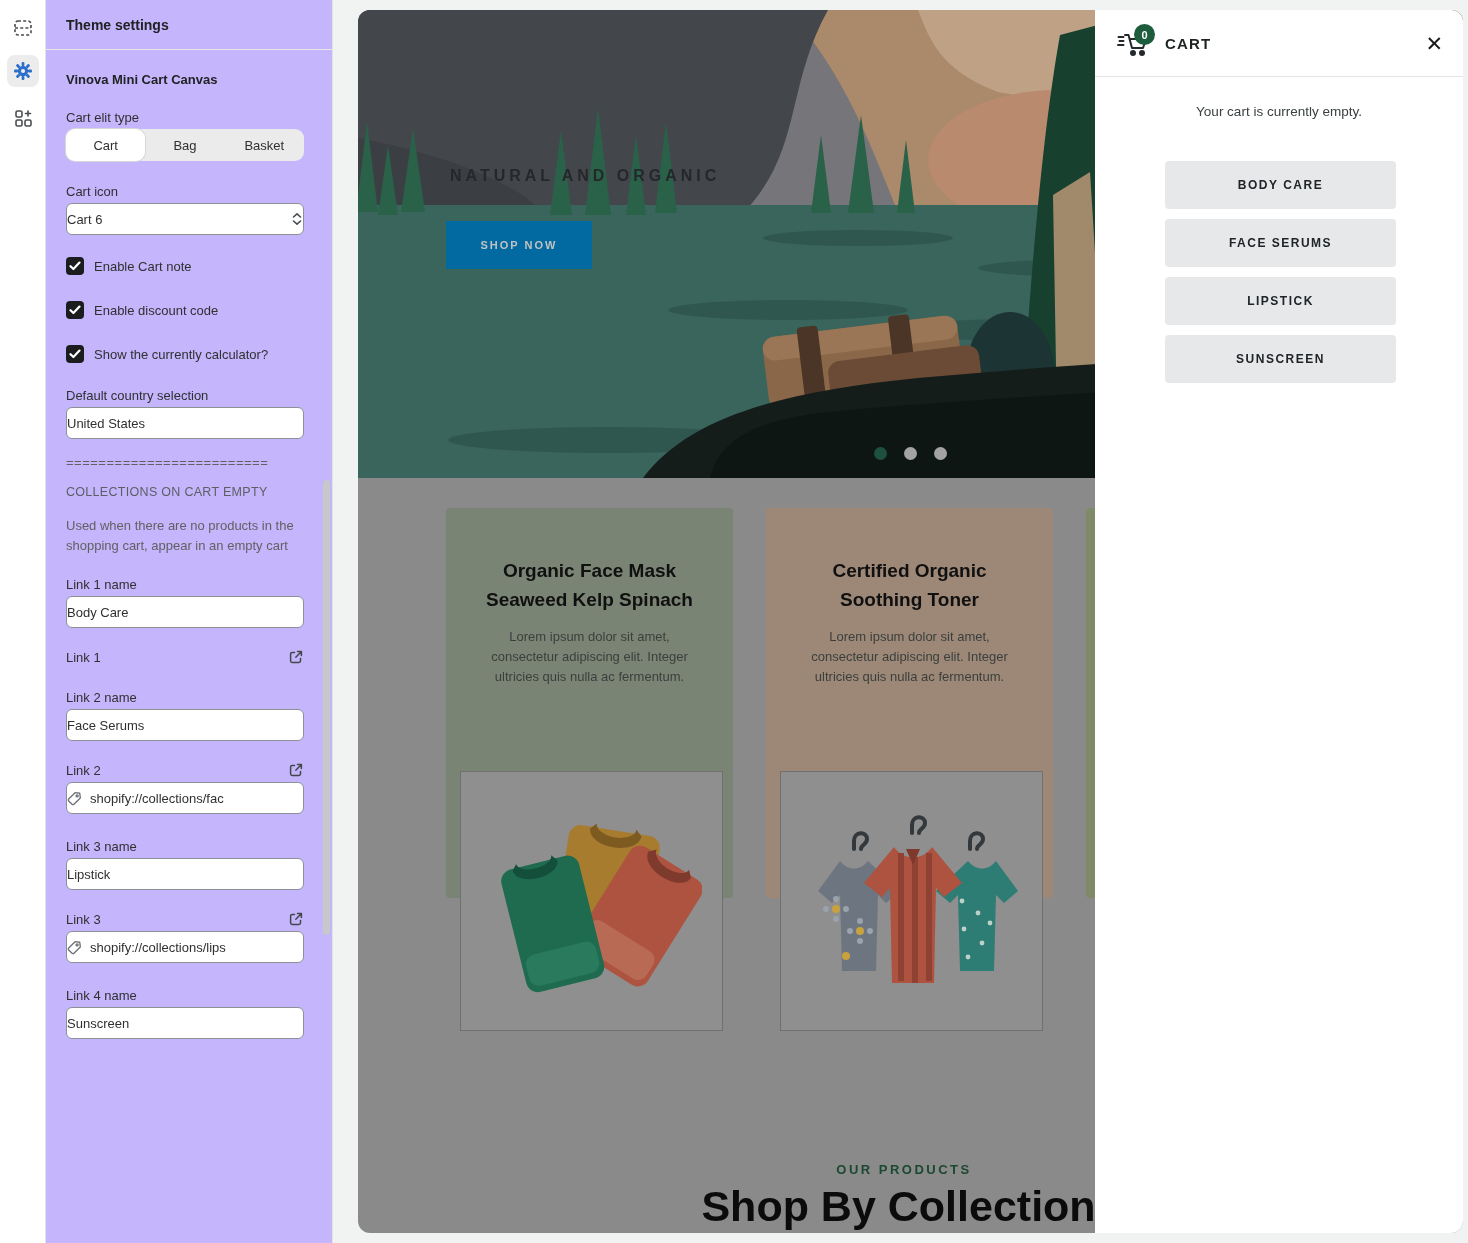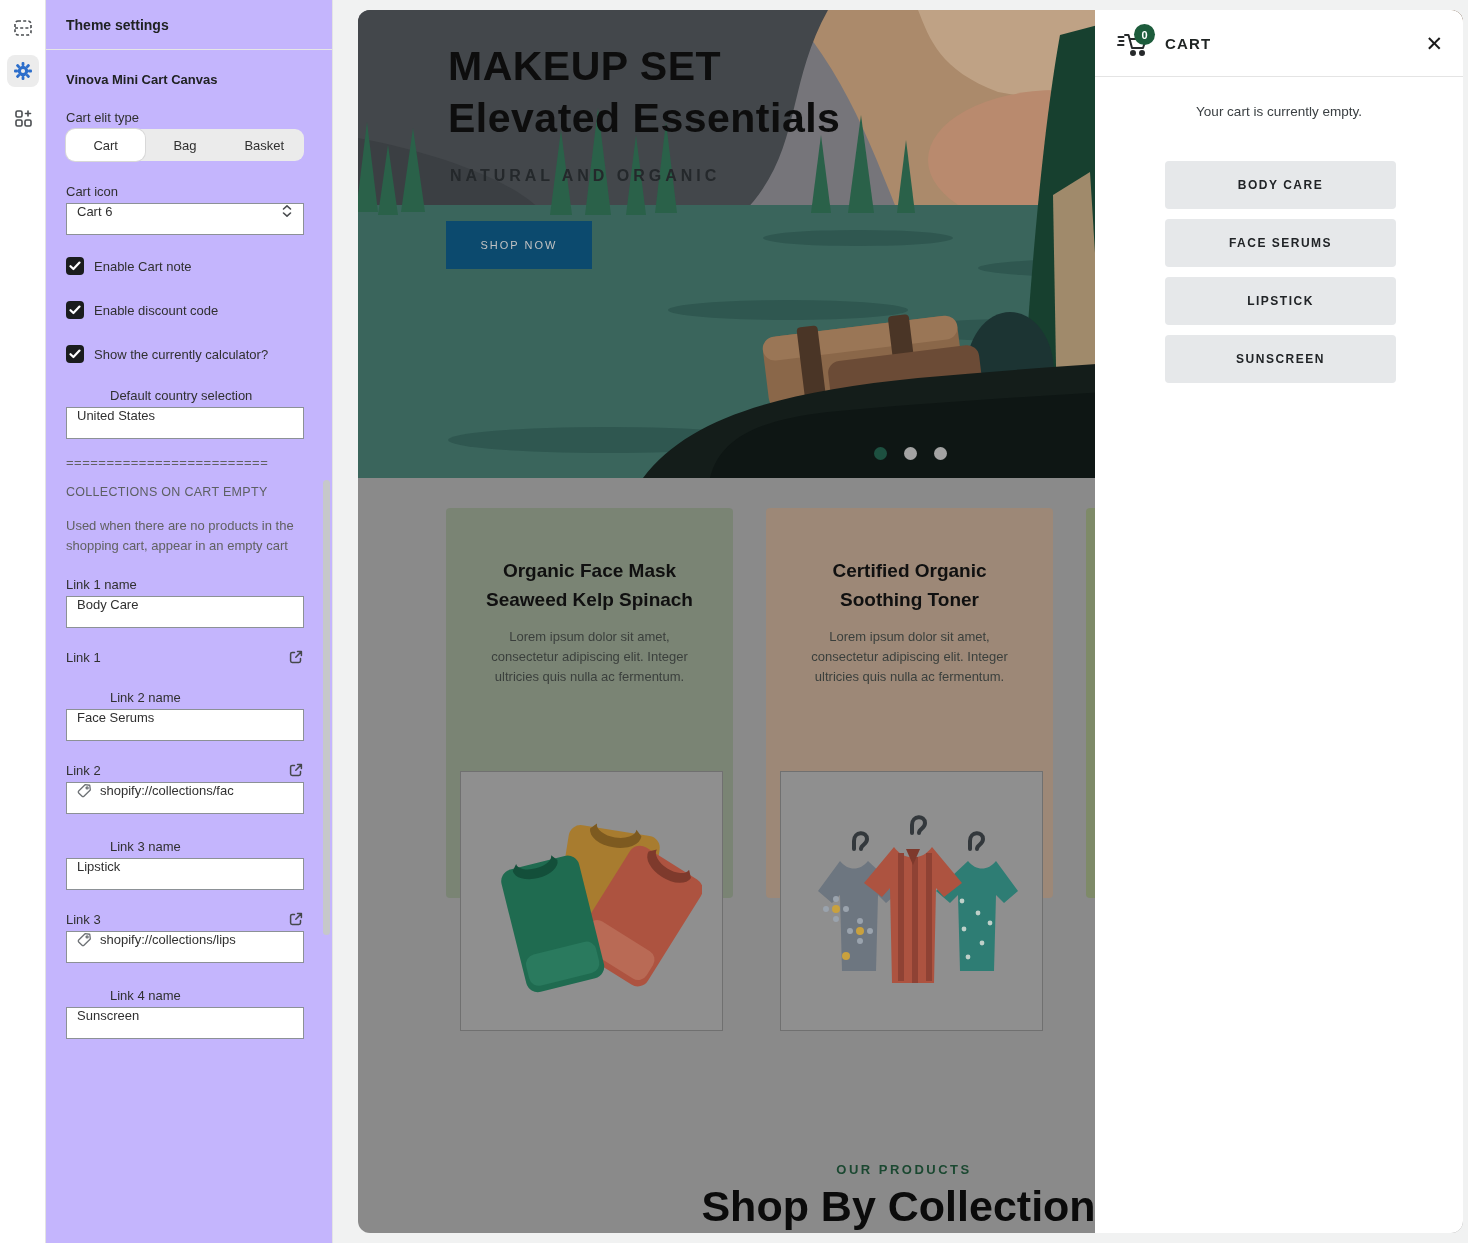--- a/index.html
+++ b/index.html
@@ -14,29 +14,29 @@
   .rail-icon.active { background:#ececec; }
 
   
   .panel { position:absolute; left:46px; top:0; width:287px; height:1243px; background:#c4b5fd;
     border-right:1px solid #e3e3e3; z-index:25; overflow:hidden; }
   .panel-header { height:50px; border-bottom:1px solid #e6e6e6; display:flex; align-items:center;
     padding-left:20px; font-size:14px; font-weight:700; color:#202223; }
   .panel-body { padding:22px 27px 0 20px; }
   .sec-title { font-size:13px; font-weight:700; color:#202223; margin-bottom:23px; }
   .f-label { font-size:13px; color:#303030; margin-bottom:4px; }
-  .mt-lg { margin-top:23px; } .mt-md { margin-top:21px; } .mt-xl { margin-top:25px;margin-left:44px; }
+  .mt-lg { margin-top:23px; } .mt-md { margin-top:21px; } .mt-xl { margin-top:25px; }
 
   .seg { display:flex; background:#ebebeb; border-radius:9px; height:32px; width:238px; }
   .seg-item { flex:1; display:flex; align-items:center; justify-content:center; font-size:13px;
     color:#303030; cursor:pointer; border-radius:9px; }
   .seg-item.selected { background:#fff; box-shadow:0 0 0 1px #d8d8d8; font-weight:400; }
 
-  .tf { width:238px; height:32px; border:1px solid #8c9196; border-radius:0; background:#fff;
-    display:flex; padding:0 10px; font-size:13px; color:#303030; gap:8px; }
+  .tf { width:238px; height:32px; border:1px solid #8c9196; border-radius:6px; background:#fff;
+    display:flex; align-items:center; padding:0 0; font-size:13px; color:#303030; gap:8px; }
   .tf .grow { flex:1; white-space:nowrap; overflow:hidden; }
 
   .cb-row { display:flex; align-items:center; gap:10px; margin-top:26px; cursor:pointer; }
   .cb-box { width:18px; height:18px; background:#1a1c1d; border-radius:4px; flex:none;
     display:flex; align-items:center; justify-content:center; }
   .cb-label { font-size:13px; color:#303030; }
 
   .help { font-size:13px; line-height:20px; color:#616161; margin-top:6px; width:238px; }
   .divider-eq { font-size:13px; color:#616161; margin-top:16px; letter-spacing:0.5px; white-space:nowrap; }
   .coll-head { font-size:12.5px; color:#5c5f62; margin-top:15px; letter-spacing:0.3px; }
@@ -48,22 +48,22 @@
   
   .preview { position:absolute; left:358px; top:10px; width:1105px; height:1223px;
     border-radius:12px; overflow:hidden; background:#8a8a8a; z-index:10; }
 
   .hero { position:absolute; left:0; top:0; width:1105px; height:468px; overflow:hidden; }
   .hero svg { position:absolute; left:0; top:0; }
   .hero-title { position:absolute; left:90px; top:30px; font-size:41px; line-height:52px;
     font-weight:800; color:#0d0d0d; letter-spacing:0.5px; }
   .hero-sub { position:absolute; left:92px; top:157px; font-size:16px; font-weight:700;
     color:#24282b; letter-spacing:4px; }
-  .hero-cta { position:absolute; left:88px; top:211px; width:146px; height:48px; background:#0c4a6e;
-    color:#c2c2c2; font-size:11px; font-weight:400; letter-spacing:2px; display:flex;
+  .hero-cta { position:absolute; left:88px; top:211px; width:146px; height:48px; background:#0369a1;
+    color:#c2c2c2; font-size:11px; font-weight:700; letter-spacing:2px; display:flex;
     align-items:center; justify-content:center; cursor:pointer; }
   .dots { position:absolute; left:0; top:437px; width:1105px; display:flex; gap:17px;
     justify-content:center; }
   .dot { width:13px; height:13px; border-radius:50%; background:#a3a3a3; cursor:pointer; }
   .dot.active { background:#1d5040; }
 
   .card { position:absolute; top:498px; width:287px; height:390px; border-radius:4px; }
   .card.c1 { left:88px;  background:#7a8474; }
   .card.c2 { left:408px; background:#9d8877; }
   .card.c3 { left:728px; background:#7e8a68; }
@@ -288,24 +288,20 @@
       <g transform="rotate(-7 505 360)">
         <rect x="408" y="316" width="196" height="76" rx="16" fill="#8a6749"></rect>
         <rect x="408" y="316" width="196" height="24" rx="12" fill="#9a7656"></rect>
         <rect x="444" y="310" width="21" height="86" rx="4" fill="#4a3526"></rect>
         <rect x="536" y="310" width="21" height="86" rx="4" fill="#4a3526"></rect>
         <rect x="470" y="348" width="152" height="56" rx="12" fill="#6b4b36"></rect>
       </g>
       <path d="M285,468 C330,408 420,382 560,368 C760,350 950,342 1105,328 L1105,468 Z" fill="#141d1a"></path>
       <path d="M352,468 C362,428 400,410 470,402 C660,384 940,372 1090,364 L1105,380 L1105,468 Z" fill="#0e1614"></path>
     </svg>
-    <div class="hero-title">
-      <div>MAKEUP SET</div>
-      <div>Elevated Essentials</div>
-    </div>
     <div class="hero-sub">NATURAL AND ORGANIC</div>
     <div class="hero-cta">SHOP NOW</div>
     <div class="dots">
       <span class="dot active"></span>
       <span class="dot"></span>
       <span class="dot"></span>
     </div>
   </div>
 
   <div class="card c1">

